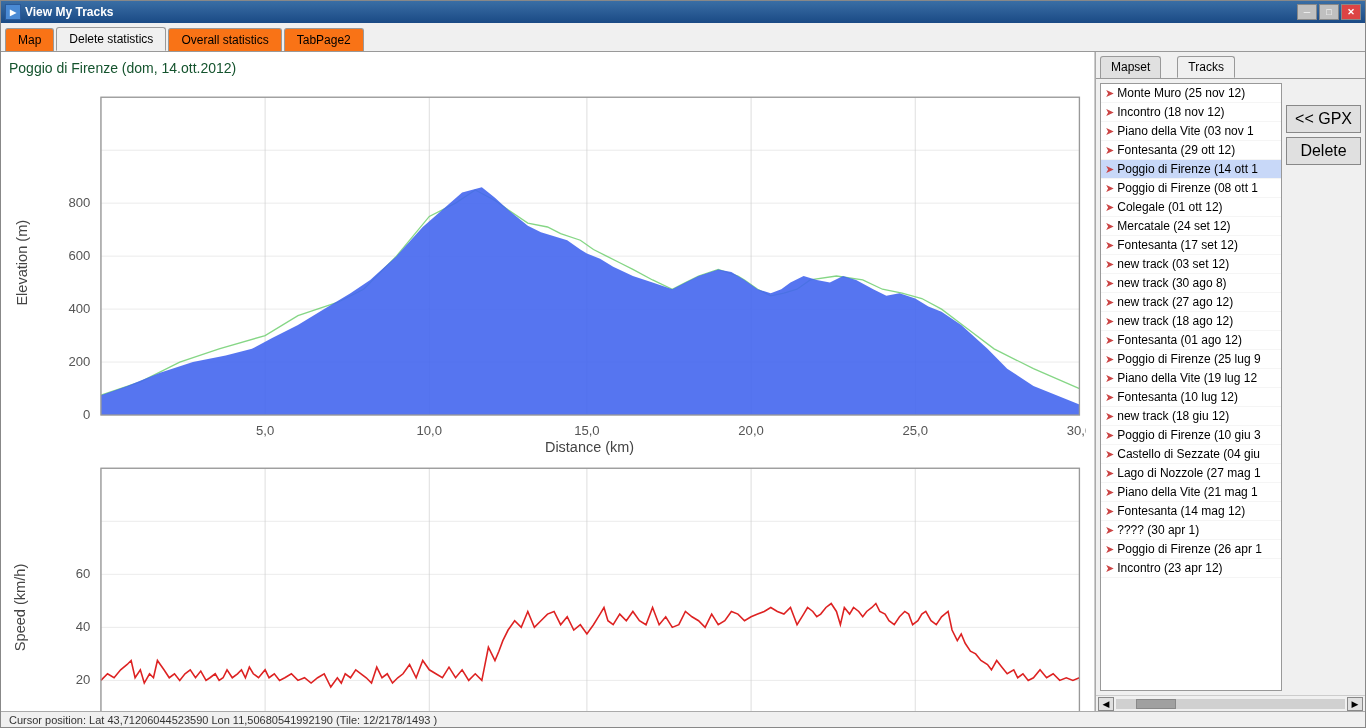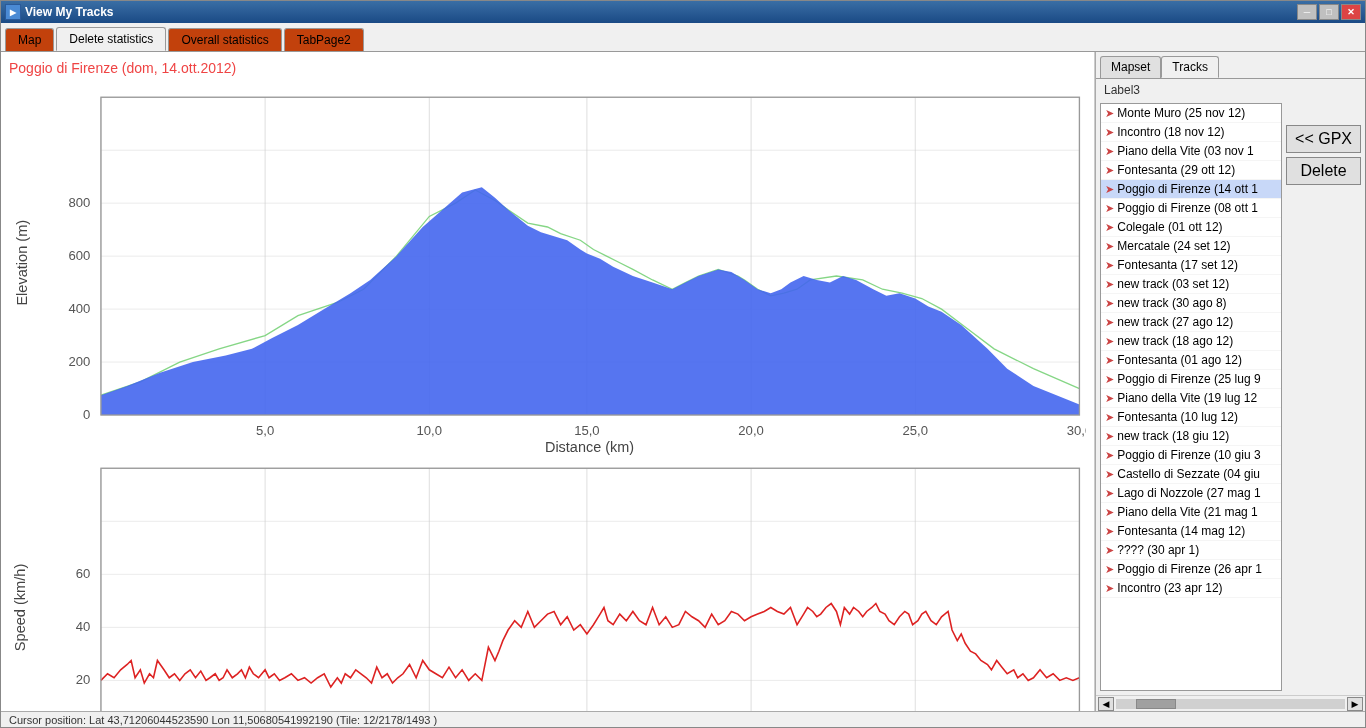--- a/index.html
+++ b/index.html
@@ -9,33 +9,33 @@
     .window { width: 1366px; height: 728px; background: #f0f0f0; border: 1px solid #888; display: flex; flex-direction: column; }
     .title-bar { background: linear-gradient(to bottom, #3a6ea5, #1a4a85); height: 22px; display: flex; align-items: center; justify-content: space-between; padding: 0 4px; color: white; font-size: 12px; font-weight: bold; }
     .title-bar-left { display: flex; align-items: center; gap: 4px; }
     .title-bar-icon { width: 16px; height: 16px; background: #4a8ad4; border: 1px solid #2a5a9a; display: flex; align-items: center; justify-content: center; font-size: 8px; color: white; }
     .title-bar-buttons { display: flex; gap: 2px; }
     .tb-btn { width: 20px; height: 16px; background: #c0c0c0; border: 1px solid #888; font-size: 9px; display: flex; align-items: center; justify-content: center; cursor: pointer; }
     .tb-btn.close { background: #d44; color: white; }
 
     
     .tab-bar { background: #f0f0f0; border-bottom: 1px solid #999; display: flex; align-items: flex-end; padding: 4px 4px 0; gap: 0; }
-    .tab { padding: 4px 12px; border: 1px solid #999; border-bottom: none; background: #c2410c; cursor: pointer; font-size: 12px; margin-right: 2px; border-radius: 3px 3px 0 0; }
+    .tab { padding: 4px 12px; border: 1px solid #999; border-bottom: none; background: #f97316; cursor: pointer; font-size: 12px; margin-right: 2px; border-radius: 3px 3px 0 0; }
     .tab.active { background: #f0f0f0; border-bottom: 1px solid #f0f0f0; z-index: 1; font-weight: normal; }
 
     
     .main-content { display: flex; flex: 1; overflow: hidden; }
 
     
     .chart-area { flex: 1; background: white; padding: 8px; border-right: 1px solid #ccc; overflow: hidden; }
-    .chart-title { font-size: 14px; margin-bottom: 8px; color: #ef4444; }
+    .chart-title { font-size: 14px; margin-bottom: 8px; color: #14532d; }
 
     
     .right-panel { width: 270px; background: #f0f0f0; display: flex; flex-direction: column; border-left: 1px solid #aaa; }
-    .right-tab-bar { display: flex; padding: 4px 4px 0; gap: 0; background: #f0f0f0; border-bottom: 1px solid #999; }
+    .right-tab-bar { display: flex; padding: 4px 4px 0; gap: 16px; background: #f0f0f0; border-bottom: 1px solid #999; }
     .right-tab { padding: 3px 10px; border: 1px solid #999; border-bottom: none; background: #e0e0e0; cursor: pointer; font-size: 12px; border-radius: 3px 3px 0 0; }
     .right-tab.active { background: #f0f0f0; border-bottom: 1px solid #f0f0f0; }
     .right-panel-content { display: flex; flex: 1; overflow: hidden; padding: 4px; gap: 4px; }
     .label3 { font-size: 12px; color: #333; padding: 2px 4px; }
     .tracks-list-container { flex: 1; display: flex; flex-direction: column; overflow: hidden; }
     .tracks-list { flex: 1; background: white; border: 1px solid #999; overflow-y: scroll; overflow-x: hidden; }
     .track-item { display: flex; align-items: center; padding: 2px 4px; cursor: pointer; white-space: nowrap; font-size: 12px; border-bottom: 1px solid #f5f5f5; }
     .track-item.selected { background: #c8d8f8; }
     .track-icon { color: #cc4444; margin-right: 3px; font-size: 11px; }
     .right-buttons { display: flex; flex-direction: column; gap: 4px; padding-top: 22px; }
@@ -172,23 +172,20 @@
           </svg>
         </div>
       </div>
     </div>
 
     <div class="right-panel">
       <div class="right-tab-bar">
         <div class="right-tab">Mapset</div>
         <div class="right-tab active">Tracks</div>
       </div>
-      <div style="padding: 4px 4px 2px 4px; font-size:12px;">
-        <span class="label3">Label3</span>
-      </div>
       <div class="right-panel-content">
         <div class="tracks-list-container">
           <div class="tracks-list" id="tracks-list">
               <div class="track-item">
                 <span class="track-icon">➤</span>
                 <span>Monte Muro (25 nov 12)</span>
               </div>
               <div class="track-item">
                 <span class="track-icon">➤</span>
                 <span>Incontro (18 nov 12)</span>

